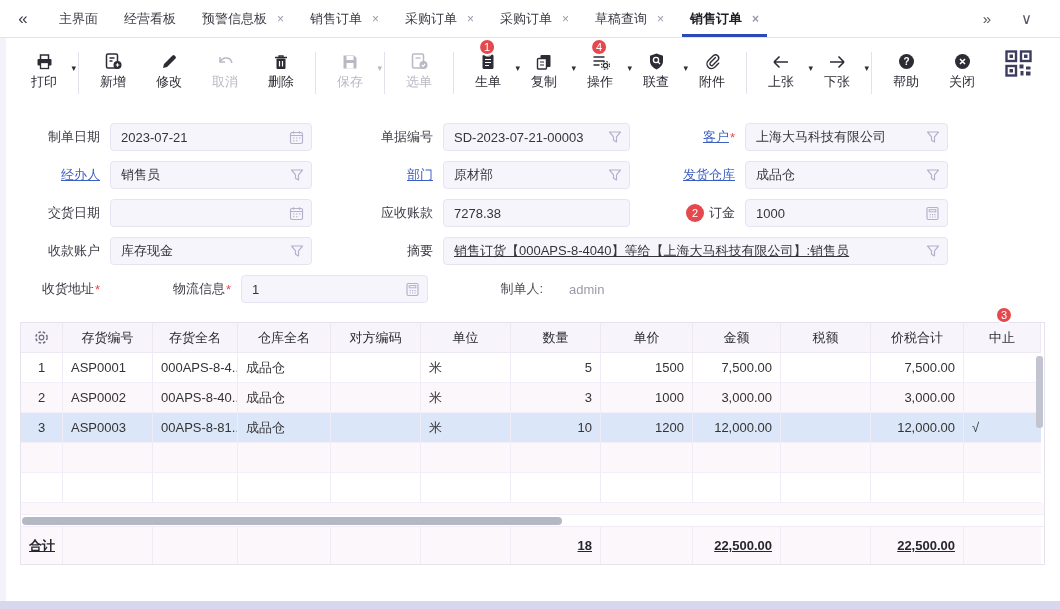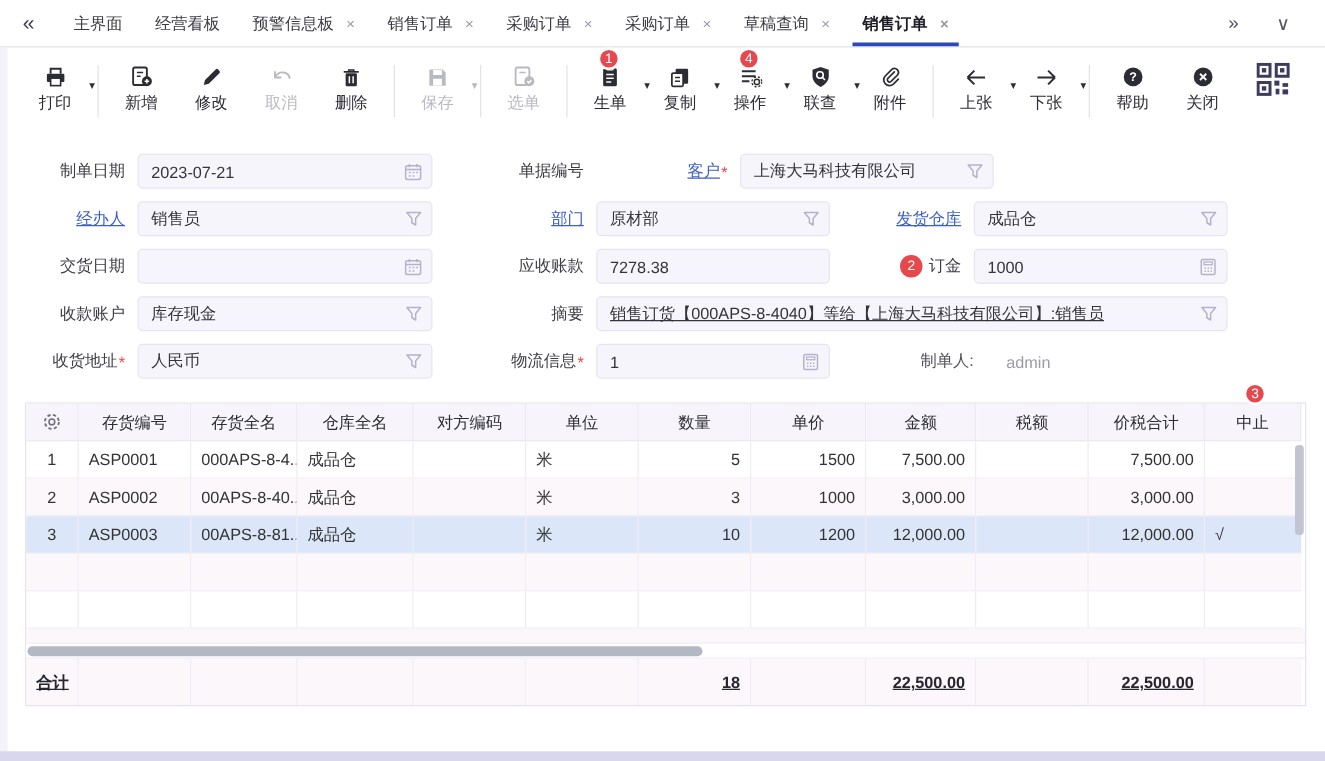--- a/index.html
+++ b/index.html
@@ -39,21 +39,21 @@
   .form { padding:14px 0 0 10px; }
   .frow { display:flex; align-items:center; height:38px; }
   .flabel { text-align:right; padding-right:10px; white-space:nowrap; color:#3d3d46; display:flex; justify-content:flex-end; align-items:center; }
   .flabel.w1 { width:100px; } .flabel.w2 { width:131px; } .flabel.w3 { width:115px; }
   .flabel .link { color:#3d5fc4; text-decoration:underline; cursor:pointer; }
   .req { color:#e5484d; margin-left:1px; }
   .fbadge { width:18px; height:18px; border-radius:9px; background:#e5484d; color:#fff; font-size:11px;
     display:inline-flex; align-items:center; justify-content:center; margin-right:5px; flex:none; }
   .finput { position:relative; height:28px; background:#f7f5fc; border:1px solid #e7e3f2; border-radius:4px;
     display:flex; align-items:center; padding:0 26px 0 10px; color:#34343c; overflow:hidden; white-space:nowrap; cursor:text; }
-  .finput.w1 { width:236px; } .finput.w2 { width:187px; } .finput.w3 { width:203px; } .finput.wide { width:505px;text-decoration:underline; }
+  .finput.w1 { width:202px; } .finput.w2 { width:187px; } .finput.w3 { width:203px; } .finput.wide { width:505px;text-decoration:underline; }
   .fin-ico { position:absolute; right:7px; top:6px; color:#b6b0ca; cursor:pointer; line-height:0; }
   .fstatic { display:flex; align-items:center; }
   .fstatic .slabel { color:#50505a; }
   .fstatic .sval { color:#9b9aa6; margin-left:10px; }
   .more-row { margin:2px 0 0 110px; display:flex; align-items:center; gap:11px; color:#8b8a96; }
   .more-row .more { cursor:pointer; display:flex; align-items:center; gap:5px; }
   .more-sep { width:1px; height:15px; background:#ddd; }
   .more-gear { cursor:pointer; line-height:0; }
 
   
@@ -350,20 +350,28 @@
           <svg width="15" height="15" viewBox="0 0 15 15">
             <rect x="1.5" y="2.5" width="12" height="11" rx="1.5" fill="none" stroke="currentColor" stroke-width="1.2"></rect>
             <path d="M1.5 5.5h12M4.5 1.2v2.6M10.5 1.2v2.6" stroke="currentColor" stroke-width="1.2"></path>
             <path d="M4 8h1.5M7 8h1.5M10 8h1.5M4 10.8h1.5M7 10.8h1.5" stroke="currentColor" stroke-width="1.1"></path>
           </svg>
         </span>
       </div>
       <div class="flabel w2">
         <span class="">单据编号</span>
       </div>
+      <div class="finput w2">
+        <span>SD-2023-07-21-00003</span>
+        <span class="ico fin-ico">
+          <svg width="14" height="14" viewBox="0 0 14 14">
+            <path d="M1.5 2h11L8.5 6.8V12l-3-1.8V6.8z" fill="none" stroke="currentColor" stroke-width="1.2" stroke-linejoin="round"></path>
+          </svg>
+        </span>
+      </div>
       <div class="flabel w3">
         <span class="link">客户</span>
         <span class="req">*</span>
       </div>
       <div class="finput w3">
         <span>上海大马科技有限公司</span>
         <span class="ico fin-ico">
           <svg width="14" height="14" viewBox="0 0 14 14">
             <path d="M1.5 2h11L8.5 6.8V12l-3-1.8V6.8z" fill="none" stroke="currentColor" stroke-width="1.2" stroke-linejoin="round"></path>
           </svg>
@@ -461,28 +469,20 @@
           <svg width="14" height="14" viewBox="0 0 14 14">
             <path d="M1.5 2h11L8.5 6.8V12l-3-1.8V6.8z" fill="none" stroke="currentColor" stroke-width="1.2" stroke-linejoin="round"></path>
           </svg>
         </span>
       </div>
     </div>
     <div class="frow">
       <div class="flabel w1">
         <span class="">收货地址</span>
         <span class="req">*</span>
-      </div>
-      <div class="finput w1">
-        <span>人民币</span>
-        <span class="ico fin-ico">
-          <svg width="14" height="14" viewBox="0 0 14 14">
-            <path d="M1.5 2h11L8.5 6.8V12l-3-1.8V6.8z" fill="none" stroke="currentColor" stroke-width="1.2" stroke-linejoin="round"></path>
-          </svg>
-        </span>
       </div>
       <div class="flabel w2">
         <span class="">物流信息</span>
         <span class="req">*</span>
       </div>
       <div class="finput w2">
         <span>1</span>
         <span class="ico fin-ico">
           <svg width="15" height="15" viewBox="0 0 15 15">
             <rect x="2" y="1.5" width="11" height="12" rx="1.2" fill="none" stroke="currentColor" stroke-width="1.2"></rect>

